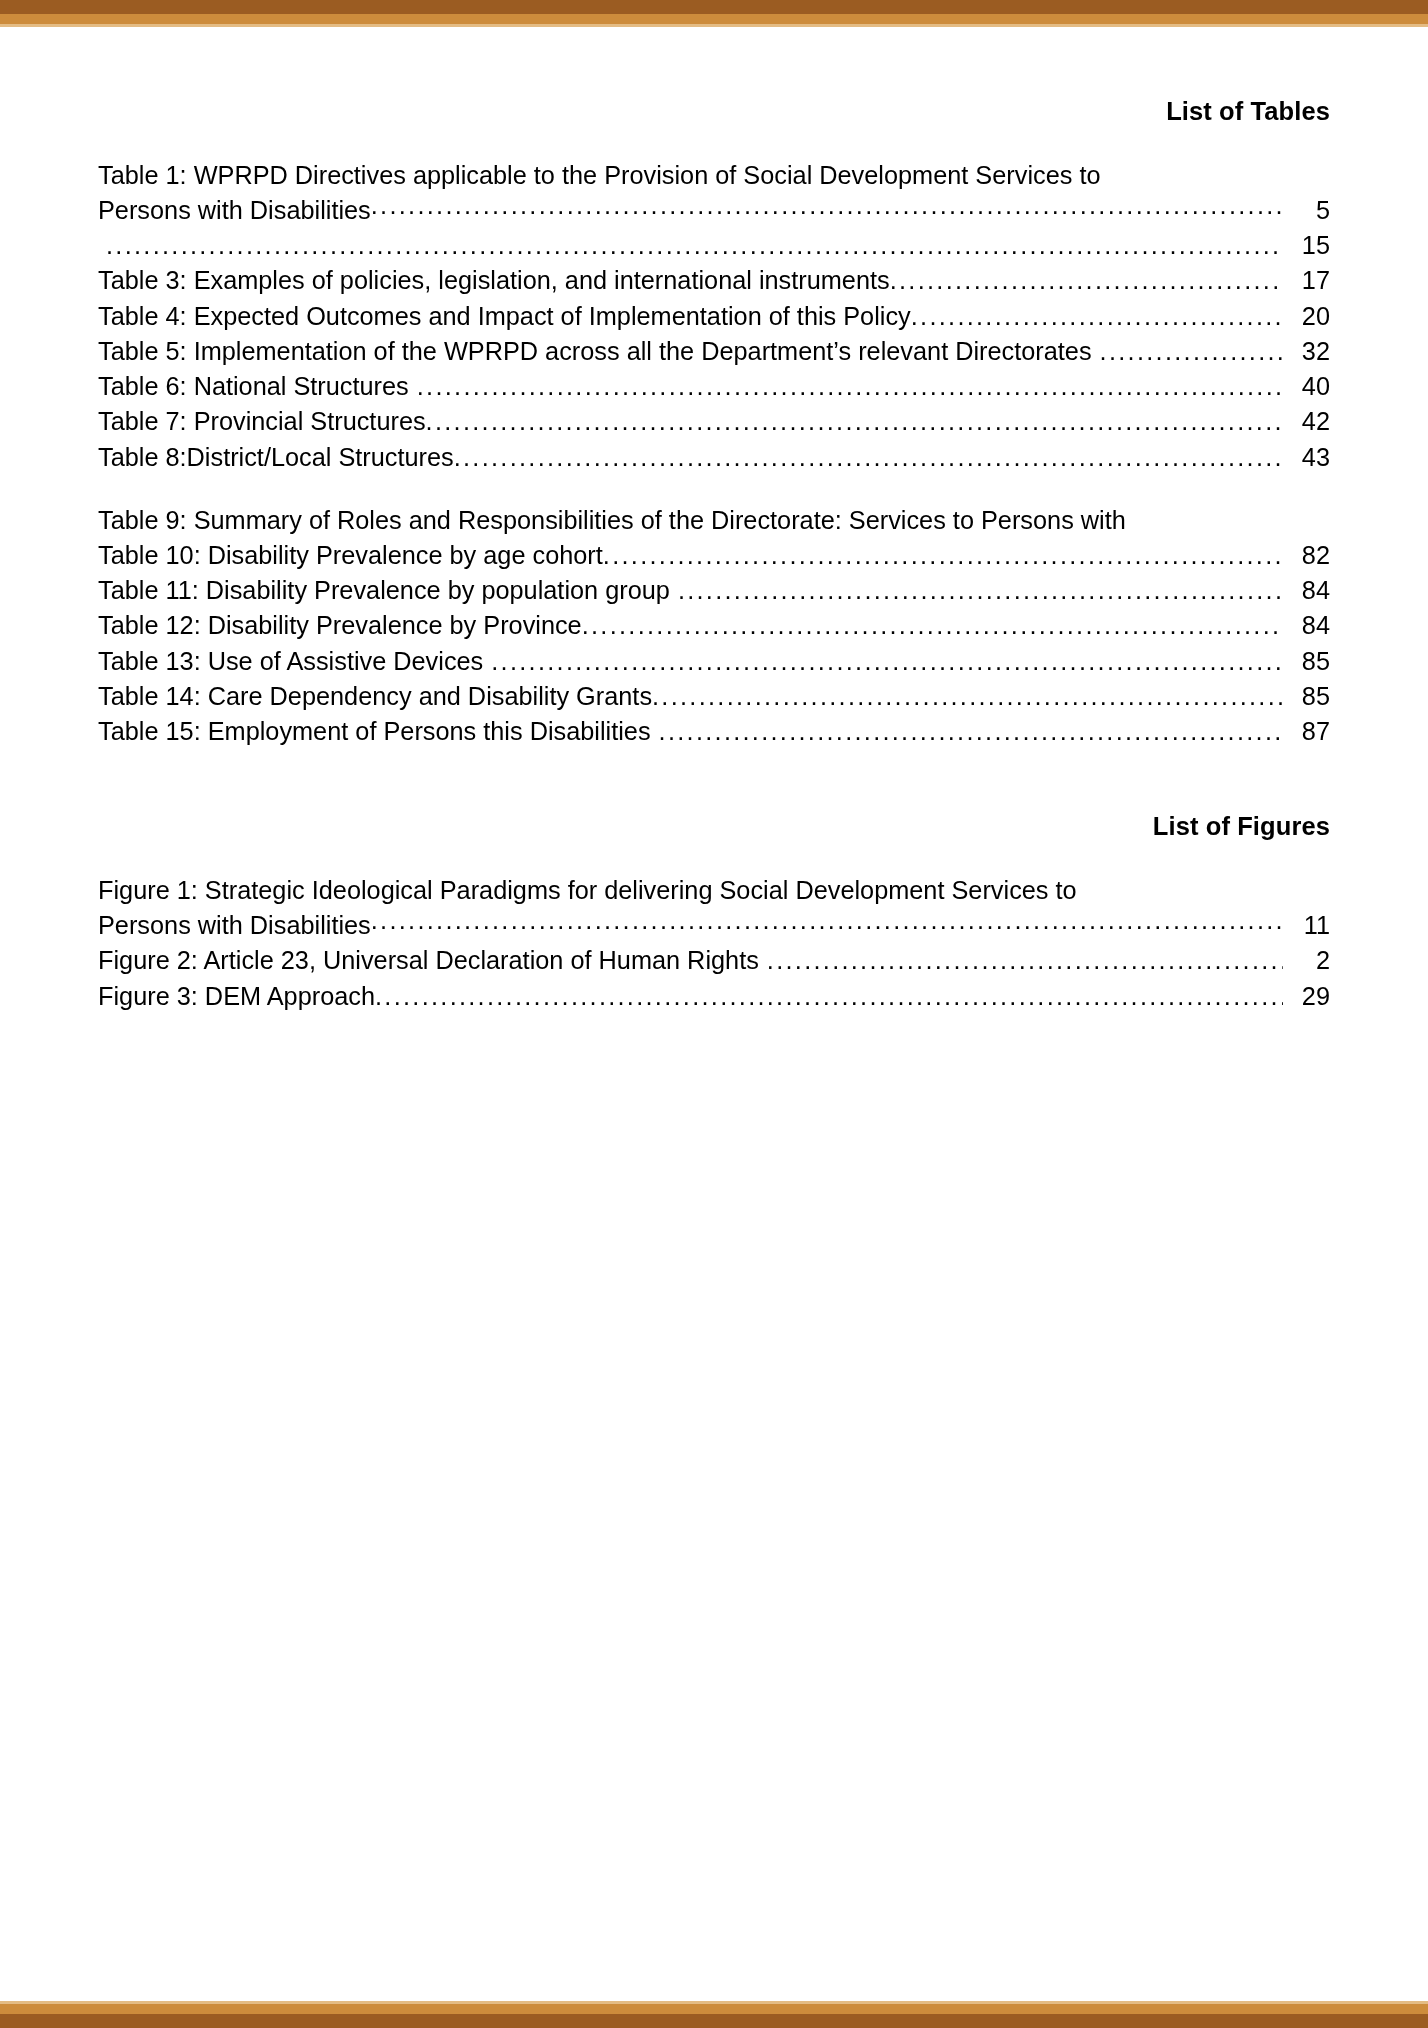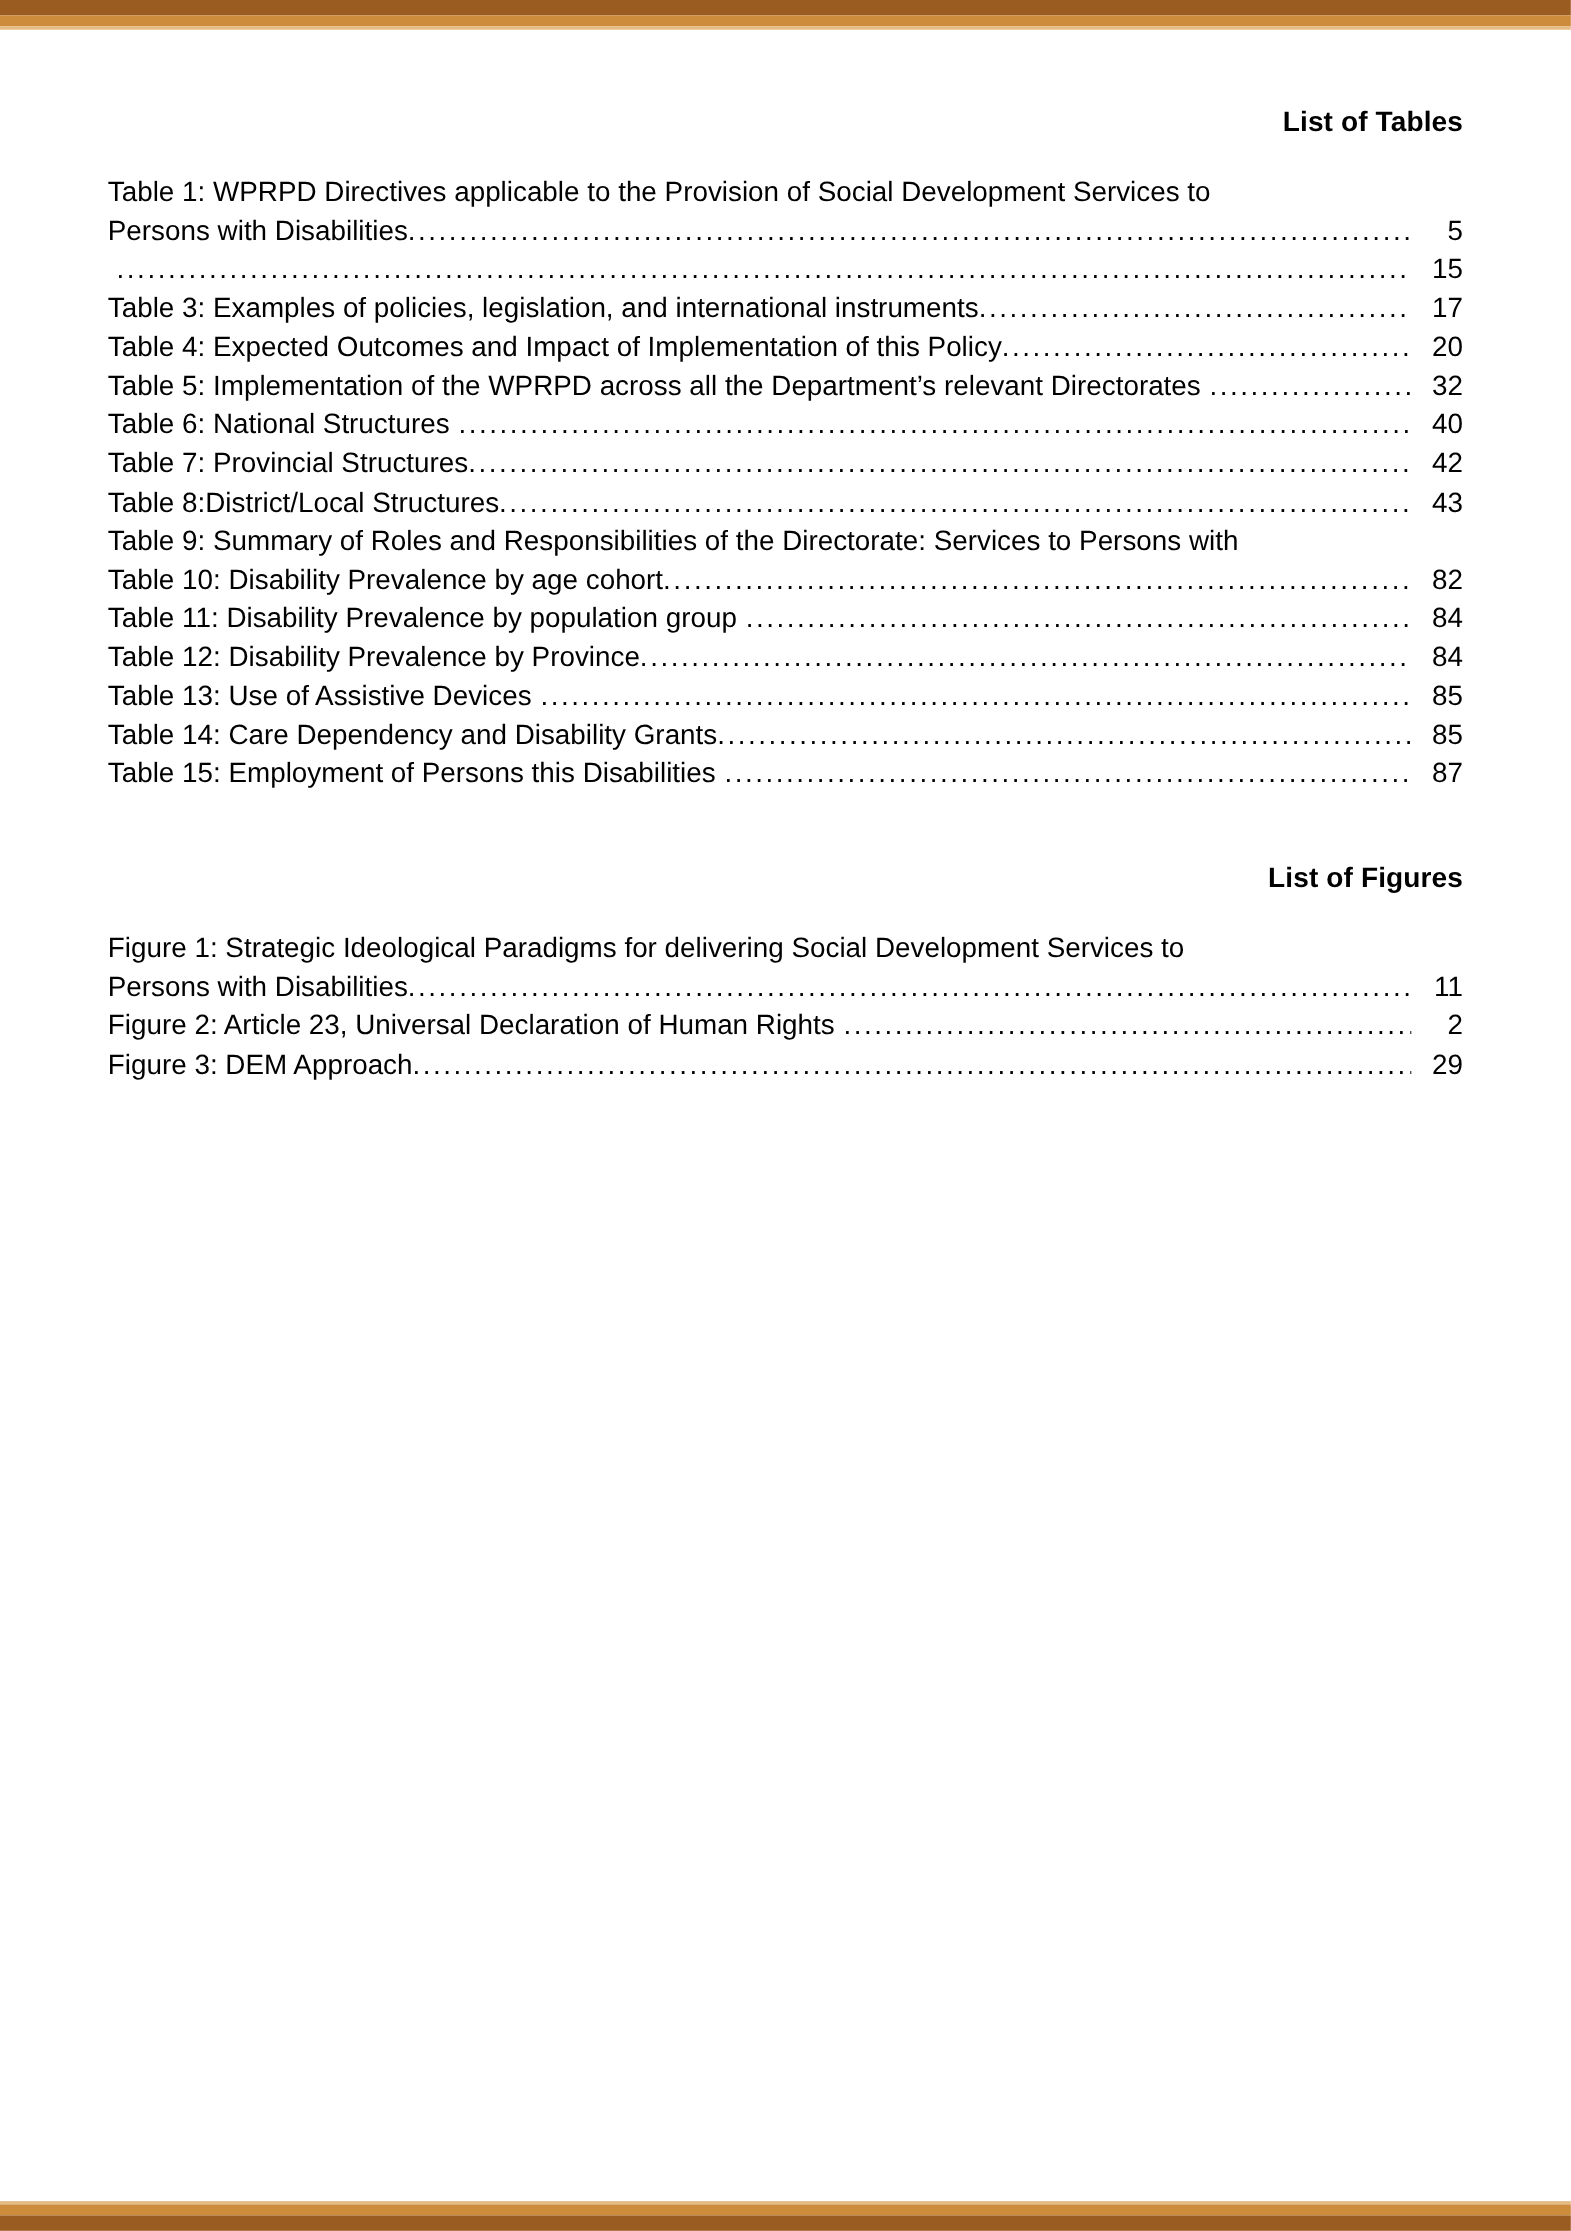--- a/index.html
+++ b/index.html
@@ -70,26 +70,26 @@
   .toc-entry .toc-label {
     white-space: normal;
   }
   
   .toc-entry.wrapped {
     display: block;
     white-space: normal;
   }
   .toc-entry.wrapped .toc-inner {
     display: flex;
-    align-items: flex-end;
     white-space: nowrap;
   }
   .toc-entry.wrapped .toc-first-line {
     display: block;
     white-space: nowrap;
+    margin-top: 28px;
   }
 
   .toc-leader {
     flex: 1 1 auto;
     min-width: 8px;
     overflow: hidden;
     position: relative;
     height: 30px;
   }
   .toc-leader::after {

